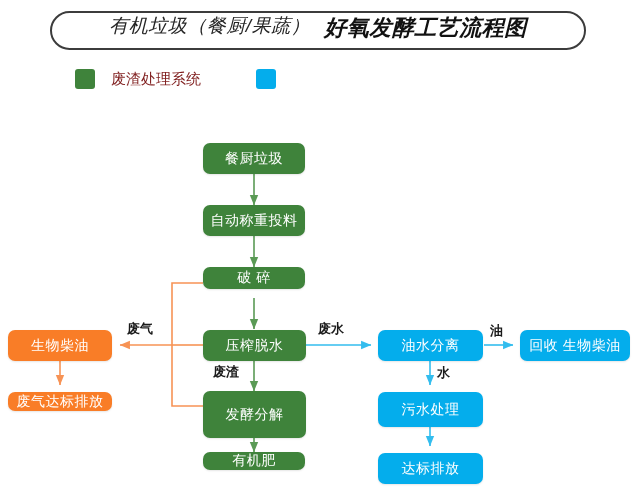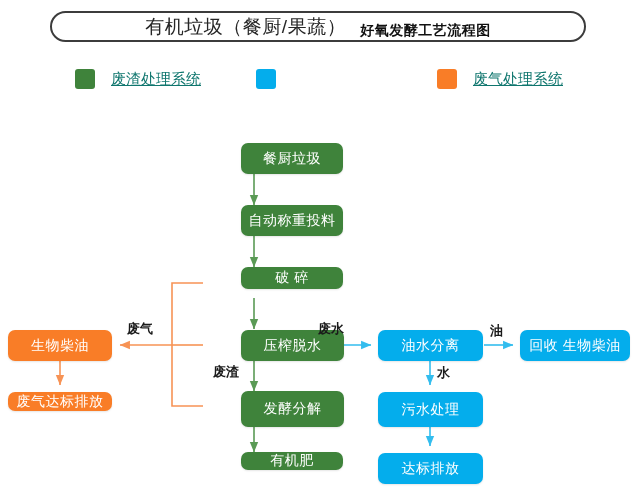--- a/index.html
+++ b/index.html
@@ -15,36 +15,37 @@
     font-family: "Liberation Sans", "DejaVu Sans", sans-serif;
     overflow: hidden;
   }
 
   
   #title-box {
     position: absolute;
     left: 50px;
     top: 11px;
     width: 536px;
-    height: 31px;
+    height: 39px;
     border: 2px solid #3c3c3c;
     border-radius: 20px;
     box-sizing: border-box;
     display: flex;
-    align-items: flex-end;
+    align-items: flex-start;
     justify-content: center;
     white-space: nowrap;
+    font-style: italic;
   }
   .title-normal {
     font-size: 19px;
     color: #262626;
     letter-spacing: 0.5px;
   }
   .title-bold {
-    font-size: 14px;
+    font-size: 22px;
     color: #111111;
     font-weight: bold;
     margin-left: 14px;
     letter-spacing: 0.5px;
   }
 
   
   #legend {
     position: absolute;
     left: 0px;
@@ -60,41 +61,40 @@
     align-items: center;
   }
   .legend-swatch {
     width: 20px;
     height: 20px;
     border-radius: 3px;
     flex: 0 0 auto;
   }
   .legend-label {
     font-size: 15px;
-    color: #0f766e;
+    color: #7f1d1d;
     margin-left: 16px;
     white-space: nowrap;
-    text-decoration: underline;
   }
 
   
   .node {
     position: absolute;
     box-sizing: border-box;
     border-radius: 7px;
     display: flex;
     align-items: center;
     justify-content: center;
     color: #ffffff;
     font-size: 14px;
     letter-spacing: 0.5px;
     white-space: nowrap;
     box-shadow: 0 1px 2px rgba(0,0,0,0.10);
   }
-  .node.green  { background: #3F833B; margin-left: 38px; }
+  .node.green  { background: #3F833B; }
   .node.blue   { background: #04ADEC; }
   .node.orange { background: #F97D27; }
 
   
   .edge-label {
     position: absolute;
     font-size: 13px;
     color: #1a1a1a;
     white-space: nowrap;
     font-weight: bold;
@@ -120,24 +120,20 @@
     <span class="title-bold">好氧发酵工艺流程图</span>
   </div>
 
   <div id="legend">
     <div class="legend-item" style="left:75px;">
       <span class="legend-swatch" style="background:#3F833B;"></span>
       <span class="legend-label">废渣处理系统</span>
     </div>
     <div class="legend-item" style="left:256px;">
       <span class="legend-swatch" style="background:#04ADEC;"></span>
-    </div>
-    <div class="legend-item" style="left:437px;">
-      <span class="legend-swatch" style="background:#F97D27;"></span>
-      <span class="legend-label">废气处理系统</span>
     </div>
   </div>
 
   <svg id="connectors" viewBox="0 0 638 492">
     <defs>
       <marker id="arrow-green" markerWidth="8" markerHeight="8" refX="6.2" refY="3" orient="auto" markerUnits="strokeWidth">
         <path d="M0,0.4 L6.4,3 L0,5.6 z" fill="#5A9A55"></path>
       </marker>
       <marker id="arrow-blue" markerWidth="8" markerHeight="8" refX="6.2" refY="3" orient="auto" markerUnits="strokeWidth">
         <path d="M0,0.4 L6.4,3 L0,5.6 z" fill="#33BDEE"></path>
@@ -179,21 +175,21 @@
   </div>
 
   <div class="node green" style="left:203px; top:267px; width:102px; height:22px;">
     <span>破 碎</span>
   </div>
 
   <div class="node green" style="left:203px; top:330px; width:103px; height:31px;align-items:center;">
     <span>压榨脱水</span>
   </div>
 
-  <div class="node green" style="left:203px; top:391px; width:103px; height:36px;">
+  <div class="node green" style="left:203px; top:391px; width:103px; height:47px;">
     <span>发酵分解</span>
   </div>
 
   <div class="node green" style="left:203px; top:452px; width:102px; height:18px;">
     <span>有机肥</span>
   </div>
 
   <div class="node orange" style="left:8px; top:330px; width:104px; height:31px;">
     <span>生物柴油</span>
   </div>

